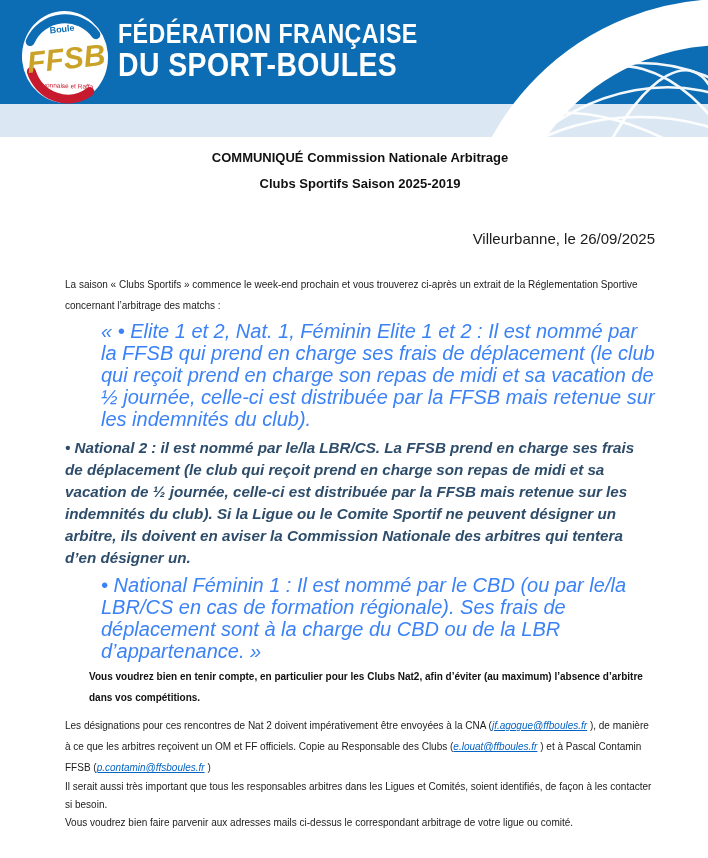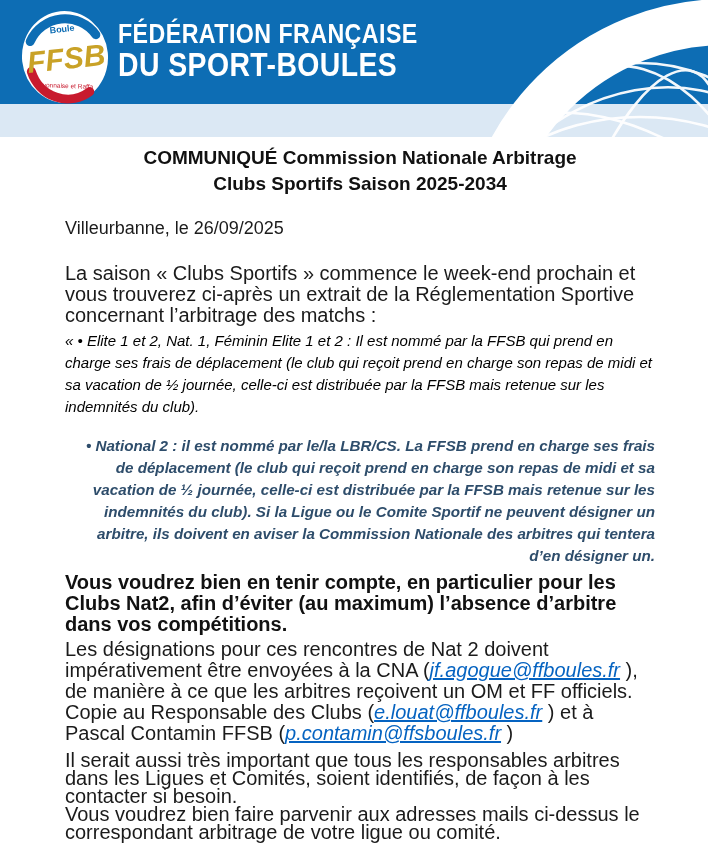--- a/index.html
+++ b/index.html
@@ -26,37 +26,37 @@
     letter-spacing:0.5px; white-space:nowrap;
   }
   .org-name .l1 { font-size:27px; display:block; }
   .org-name .l2 { font-size:33px; display:block; }
   
   .logo { position:absolute; top:8px; left:20px; }
   
   .doc { padding:0 53px 0 65px; }
   .doc-title {
     margin-top:8px;
-    text-align:center; font-weight:bold; font-size:19px; line-height:26px;
+    text-align:center; font-weight:bold; font-size:13px; line-height:26px;
     color:#111;
   }
   .dateline {
-    margin-top:21px; text-align:left; font-size:18px; line-height:20px; color:#1b1b1b;
+    margin-top:32px; text-align:right; font-size:15px; line-height:20px; color:#1b1b1b;
   }
   .paras { display:block; }
-  .para { font-size:20px; }
+  .para { font-size:10px; }
   .t-body       { line-height:21px; color:#1b1b1b; }
-  .t-bold       { line-height:21px; color:#111; font-weight:bold; }
-  .t-quote      { line-height:22px; color:#000000; font-style:italic; font-size:15px; }
+  .t-bold       { line-height:21px; color:#111; font-weight:bold;margin-left:24px; }
+  .t-quote      { line-height:22px; color:#3b82f6; font-style:italic; font-size:20px;margin-left:36px; }
   .t-quote-bold { line-height:22px; color:#2e4d6b; font-style:italic; font-weight:bold; font-size:15.2px; }
   .t-links      { line-height:21px; color:#1b1b1b; }
   .t-tight      { line-height:18px; color:#1b1b1b; white-space:pre-line; }
   .paras p:nth-child(1){ margin-top:25px; }
   .paras p:nth-child(2){ margin-top:4px; }
-  .paras p:nth-child(3){ margin-top:17px;text-align:right; }
+  .paras p:nth-child(3){ margin-top:7px; }
   .paras p:nth-child(4){ margin-top:5px; }
   .paras p:nth-child(5){ margin-top:4px; }
   .paras p:nth-child(6){ margin-top:7px; }
   .paras p:nth-child(7){ margin-top:0; }
   .paras p:nth-child(8){ margin-top:0; }
   .paras p:nth-child(9){ margin-top:2px; }
   .email-link { color:#0563c1; text-decoration:underline; cursor:pointer;font-style:italic; }
 </style>
 </head>
 <body>
@@ -95,29 +95,30 @@
 
     <div class="org-name">
       <span class="l1">FÉDÉRATION FRANÇAISE</span>
       <span class="l2">DU SPORT-BOULES</span>
     </div>
   </div>
 
   <div class="doc">
     <div class="doc-title">
       <div>COMMUNIQUÉ Commission Nationale Arbitrage</div>
-      <div>Clubs Sportifs Saison 2025-2034</div>
+      <div>Clubs Sportifs Saison 2025-2019</div>
     </div>
 
     <div class="dateline">Villeurbanne, le 26/09/2025</div>
 
     <div class="paras">
         <p class="para t-body"><span>La saison « Clubs Sportifs » commence le week-end prochain et vous trouverez ci-après un extrait de la Réglementation Sportive concernant l’arbitrage des matchs :</span></p>
         <p class="para t-quote"><span>« • Elite 1 et 2, Nat. 1, Féminin Elite 1 et 2 : Il est nommé par la FFSB qui prend en charge ses frais de déplacement (le club qui reçoit prend en charge son repas de midi et sa vacation de ½ journée, celle-ci est distribuée par la FFSB mais retenue sur les indemnités du club).</span></p>
         <p class="para t-quote-bold"><span>• National 2 : il est nommé par le/la LBR/CS. La FFSB prend en charge ses frais de déplacement (le club qui reçoit prend en charge son repas de midi et sa vacation de ½ journée, celle-ci est distribuée par la FFSB mais retenue sur les indemnités du club). Si la Ligue ou le Comite Sportif ne peuvent désigner un arbitre, ils doivent en aviser la Commission Nationale des arbitres qui tentera d’en désigner un.</span></p>
+        <p class="para t-quote"><span>• National Féminin 1 : Il est nommé par le CBD (ou par le/la LBR/CS en cas de formation régionale). Ses frais de déplacement sont à la charge du CBD ou de la LBR d’appartenance. »</span></p>
         <p class="para t-bold"><span>Vous voudrez bien en tenir compte, en particulier pour les Clubs Nat2, afin d’éviter (au maximum) l’absence d’arbitre dans vos compétitions.</span></p>
         <p class="para t-links"><span>Les désignations pour ces rencontres de Nat 2 doivent impérativement être envoyées à la CNA (</span><a class="email-link" href="#">jf.agogue@ffboules.fr</a><span> ), de manière à ce que les arbitres reçoivent un OM et FF officiels. Copie au Responsable des Clubs (</span><a class="email-link" href="#">e.louat@ffboules.fr</a><span> ) et à Pascal Contamin FFSB (</span><a class="email-link" href="#">p.contamin@ffsboules.fr</a><span> )</span></p>
         <p class="para t-tight"><span>Il serait aussi très important que tous les responsables arbitres dans les Ligues et Comités, soient identifiés, de façon à les contacter si besoin.
 Vous voudrez bien faire parvenir aux adresses mails ci-dessus le correspondant arbitrage de votre ligue ou comité.</span></p>
       </div>
 
   </div>
 
 </div>
 

